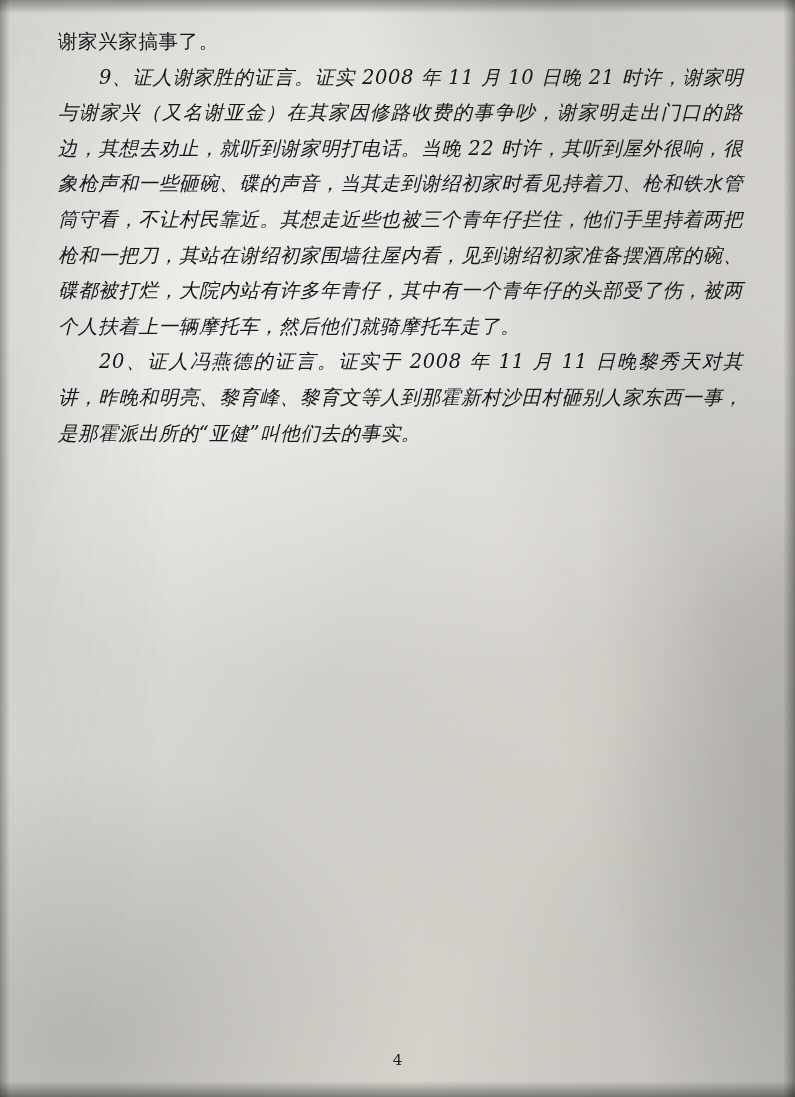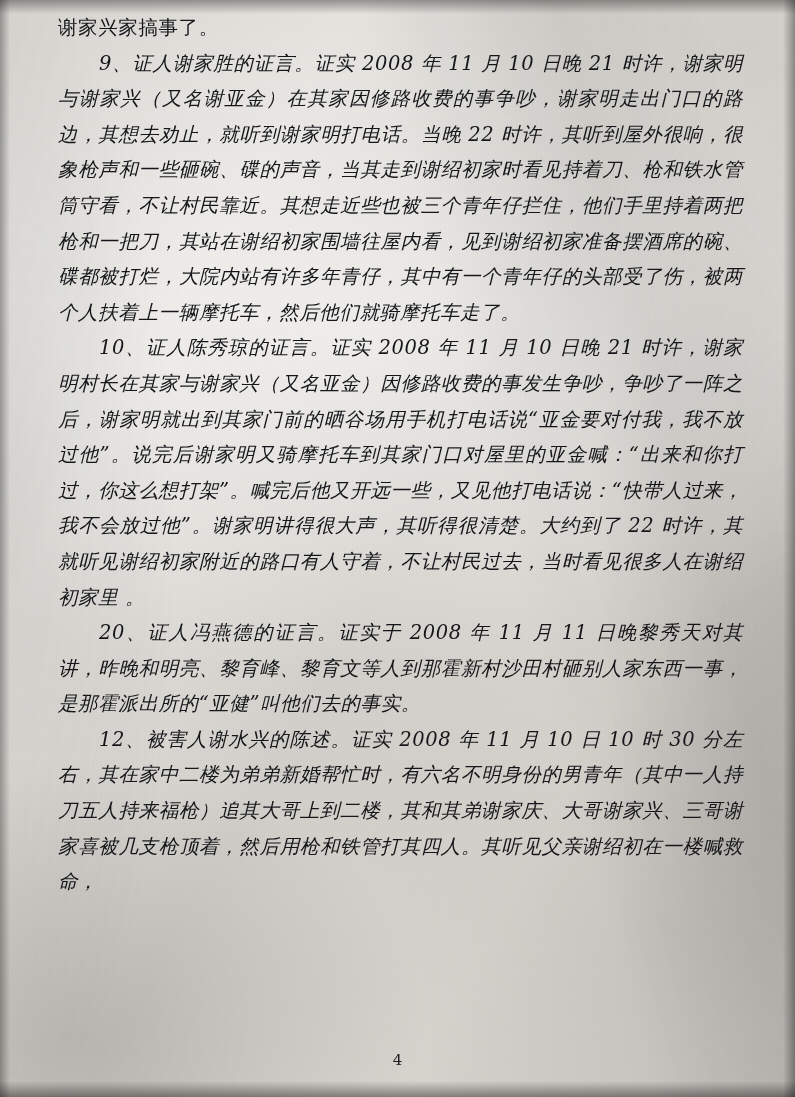--- a/index.html
+++ b/index.html
@@ -38,21 +38,21 @@
     inset: 0;
     pointer-events: none;
     opacity: 0.18;
     background-image:
       repeating-linear-gradient(0deg, rgba(0,0,0,0.035) 0px, rgba(0,0,0,0.0) 2px, rgba(0,0,0,0.0) 3px),
       repeating-linear-gradient(90deg, rgba(0,0,0,0.03) 0px, rgba(0,0,0,0.0) 2px, rgba(0,0,0,0.0) 4px);
   }
   .doc-body {
     position: relative;
     z-index: 2;
-    padding: 10px 52px 0 58px;
+    padding: 24px 52px 0 58px;
     box-sizing: border-box;
     font-family: "DejaVu Serif", "Liberation Serif", serif;
     color: #16161a;
     font-size: 19.5px;
     line-height: 35.6px;
     letter-spacing: 0.6px;
     text-align: justify;
     text-justify: inter-ideograph;
     -webkit-font-smoothing: antialiased;
   }
@@ -110,23 +110,21 @@
 </style>
 </head>
 <body>
 
 <div class="page">
   <div class="scan-noise"></div>
 
   <div class="doc-body">
     <p class="para">谢家兴家搞事了。</p>
     <p class="para indent">9、证人谢家胜的证言。证实 2008 年 11 月 10 日晚 21 时许，谢家明与谢家兴（又名谢亚金）在其家因修路收费的事争吵，谢家明走出门口的路边，其想去劝止，就听到谢家明打电话。当晚 22 时许，其听到屋外很响，很象枪声和一些砸碗、碟的声音，当其走到谢绍初家时看见持着刀、枪和铁水管筒守看，不让村民靠近。其想走近些也被三个青年仔拦住，他们手里持着两把枪和一把刀，其站在谢绍初家围墙往屋内看，见到谢绍初家准备摆酒席的碗、碟都被打烂，大院内站有许多年青仔，其中有一个青年仔的头部受了伤，被两个人扶着上一辆摩托车，然后他们就骑摩托车走了。</p>
-    <p class="para indent">10、证人陈秀琼的证言。证实 2008 年 11 月 10 日晚 21 时许，谢家明村长在其家与谢家兴（又名亚金）因修路收费的事发生争吵，争吵了一阵之后，谢家明就出到其家门前的晒谷场用手机打电话说“亚金要对付我，我不放过他”。说完后谢家明又骑摩托车到其家门口对屋里的亚金喊：“出来和你打过，你这么想打架”。喊完后他又开远一些，又见他打电话说：“快带人过来，我不会放过他”。谢家明讲得很大声，其听得很清楚。大约到了 22 时许，其就听见谢绍初家附近的路口有人守着，不让村民过去，当时看见很多人在谢绍初家里 。</p>
     <p class="para indent">20、证人冯燕德的证言。证实于 2008 年 11 月 11 日晚黎秀天对其讲，昨晚和明亮、黎育峰、黎育文等人到那霍新村沙田村砸别人家东西一事，是那霍派出所的“亚健”叫他们去的事实。</p>
-    <p class="para indent">12、被害人谢水兴的陈述。证实 2008 年 11 月 10 日 10 时 30 分左右，其在家中二楼为弟弟新婚帮忙时，有六名不明身份的男青年（其中一人持刀五人持来福枪）追其大哥上到二楼，其和其弟谢家庆、大哥谢家兴、三哥谢家喜被几支枪顶着，然后用枪和铁管打其四人。其听见父亲谢绍初在一楼喊救命，</p>
   </div>
 
   <div class="page-number">4</div>
 
   <div class="edge-shadow-top"></div>
   <div class="edge-shadow-bottom"></div>
   <div class="edge-shadow-left"></div>
   <div class="edge-shadow-right"></div>
 </div>
 

